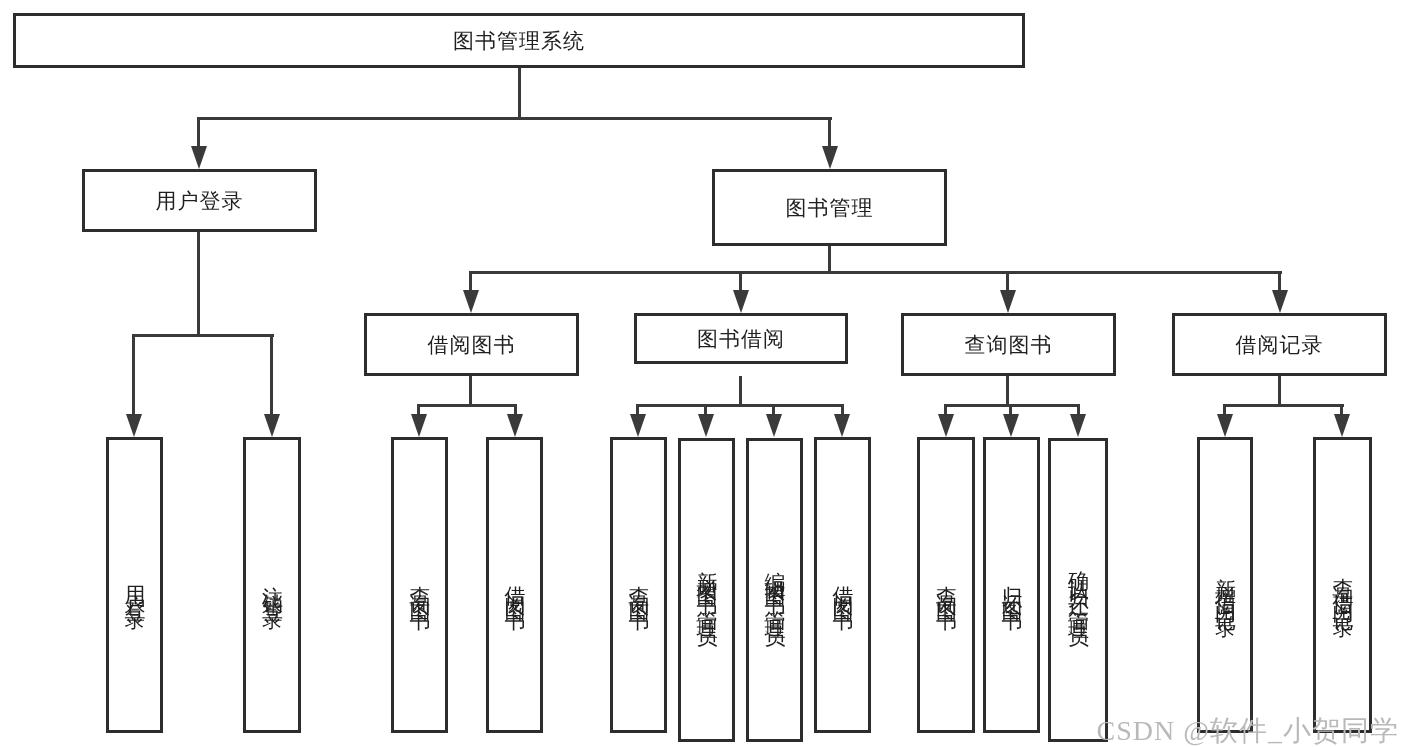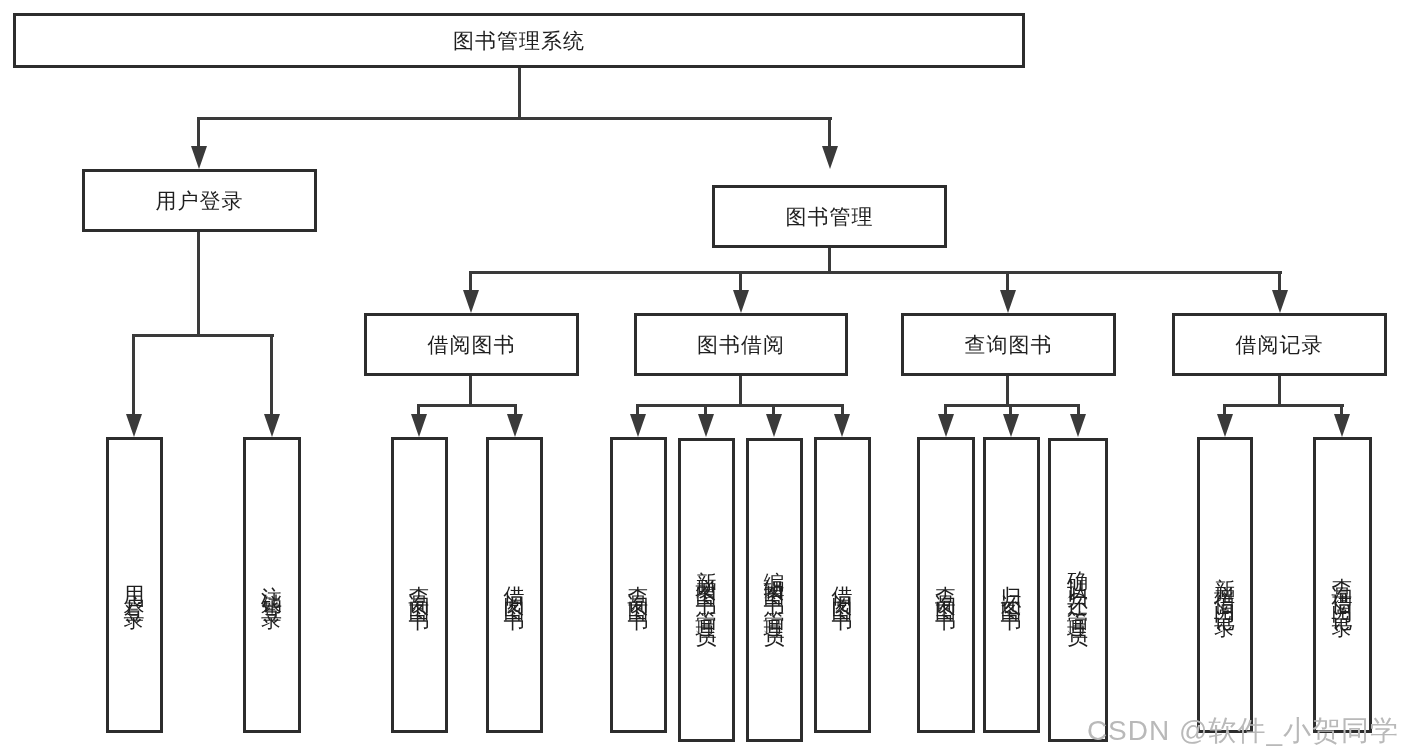--- a/index.html
+++ b/index.html
@@ -1,20 +1,20 @@
 <!DOCTYPE html>
 <html><head>
 <meta charset="utf-8">
 <style>
   html,body{margin:0;padding:0;background:#ffffff;}
   #stage{
     position:relative;
     width:1405px;height:747px;
     background:#ffffff;
-    font-family:Liberation Sans, sans-serif;
+    font-family:Liberation Serif, serif;
     overflow:hidden;
   }
   #connectors .line{
     position:absolute;
     background:#3a3a3a;
     z-index:1;
   }
   #connectors .arrow{
     position:absolute;
     width:0;height:0;
@@ -115,28 +115,28 @@
       <div class="arrow" style="left: 1334px; top: 414px;"></div>
     </div>
 
   <div class="hbox" style="left:13px;top:13px;width:1012px;height:55px;">
     <span>图书管理系统</span>
   </div>
 
   <div class="hbox" style="left:82px;top:169px;width:235px;height:63px;">
     <span>用户登录</span>
   </div>
-  <div class="hbox" style="left:712px;top:169px;width:235px;height:63px;margin-top:16px;">
+  <div class="hbox" style="left:712px;top:169px;width:235px;height:77px;">
     <span>图书管理</span>
   </div>
 
   <div class="hbox" style="left:364px;top:313px;width:215px;height:63px;">
     <span>借阅图书</span>
   </div>
-  <div class="hbox" style="left:634px;top:313px;width:214px;height:63px;">
+  <div class="hbox" style="left:634px;top:313px;width:214px;height:51px;">
     <span>图书借阅</span>
   </div>
   <div class="hbox" style="left:901px;top:313px;width:215px;height:63px;">
     <span>查询图书</span>
   </div>
   <div class="hbox" style="left:1172px;top:313px;width:215px;height:63px;">
     <span>借阅记录</span>
   </div>
 
   <div class="vbox" style="left:106px;top:437px;width:57px;height:296px;">

